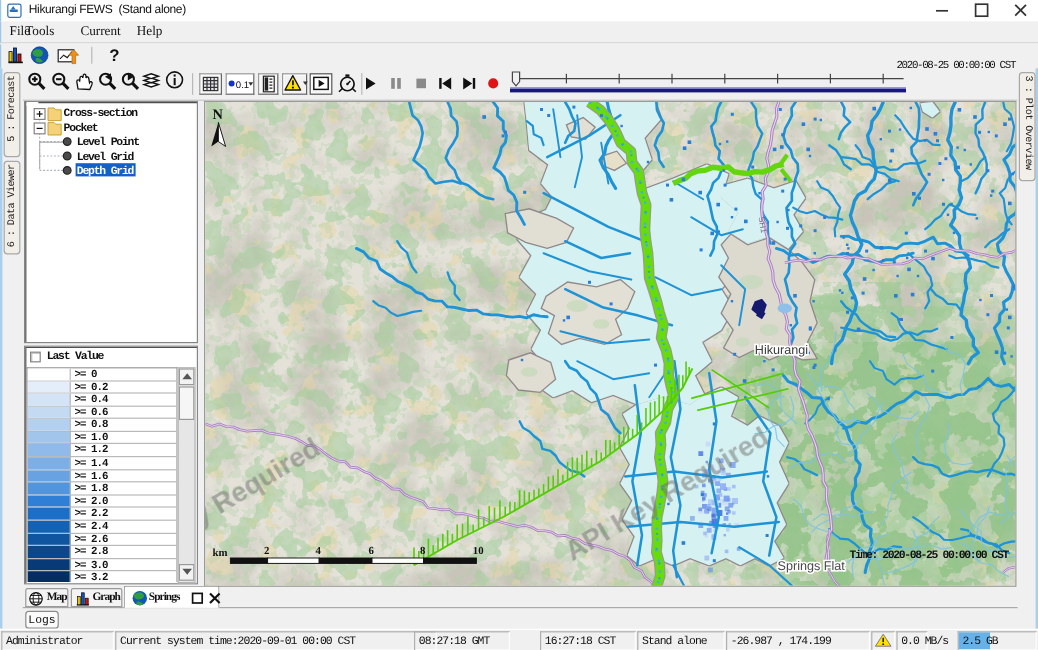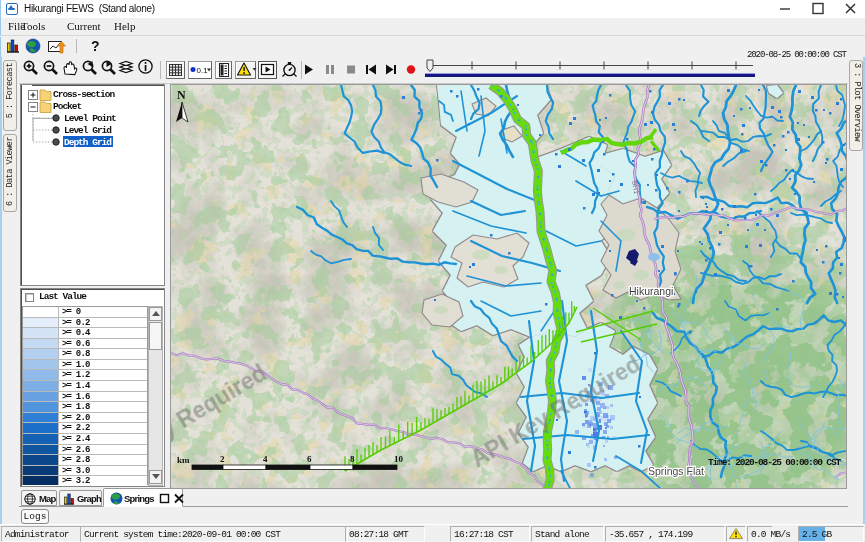--- a/index.html
+++ b/index.html
@@ -13,21 +13,21 @@
 #toolbar1{left:0;top:37px;width:865px;height:20px;background:#f0f0f0;border-left:1px solid #9ec8e8}
 #toolbar2{left:19px;top:57px;width:829px;height:27px;background:#f0f0f0;border-bottom:1px solid #c8c8c8}
 .vsep{position:absolute;width:1px;background:#b8b8b8}
 #leftstrip{left:0;top:57px;width:19px;height:467px;background:#f0f0f0;border-left:2px solid #a8d0ec}
 .vtab{position:absolute;background:#f2efe8;border:1px solid #a8a8a8;border-radius:3px;font-family:"Liberation Mono",monospace;font-size:9px;color:#222;text-align:center;white-space:nowrap}
 #rightstrip{left:848px;top:57px;width:17px;height:467px;background:#f0f0f0;border-right:2px solid #a8d0ec}
 #treepanel{left:20px;top:84px;width:145px;height:202px;background:#fff;border:1px solid #868686;box-shadow:inset 1px 1px 0 #4f4f4f}
 #legendpanel{left:20px;top:288px;width:145px;height:199px;background:#fff;border:1px solid #868686;box-shadow:inset 1px 1px 0 #4f4f4f}
 #mapwrap{left:170px;top:84px;width:677px;height:405px;overflow:hidden;border:1px solid #9a9a9a;background:#e3e1d8}
 #tabbar{left:19px;top:490px;width:829px;height:17px;background:#f0f0f0}
-.btab{position:absolute;top:490px;height:16px;background:#f4f4f4;border:1px solid #9a9a9a;border-radius:2px 2px 0 0;font-family:Liberation Sans, sans-serif;font-size:9.5px;color:#111}
+.btab{position:absolute;top:490px;height:16px;background:#f4f4f4;border:1px solid #9a9a9a;border-radius:2px 2px 0 0;font-family:Liberation Serif, serif;font-size:9.5px;color:#111}
 #logsrow{left:19px;top:507px;width:829px;height:17px;background:#f0f0f0}
 #logsbtn{left:2px;top:1px;width:28px;height:15px;border:1px solid #8a8a8a;border-radius:3px;background:#fafafa;font-family:"Liberation Mono",monospace;font-size:9.5px;color:#111;text-align:center;line-height:13px}
 #statusbar{left:0;top:524px;width:865px;height:18px;background:#f0f0f0;border-top:1px solid #fff}
 .scell{position:absolute;top:526px;height:16px;border:1px solid #b0b0b0;border-right-color:#fdfdfd;border-bottom-color:#fdfdfd;font-family:"Liberation Mono",monospace;font-size:9.5px;color:#111;padding:2px 3px 0 3px;white-space:nowrap;letter-spacing:-0.8px}
 .mono{font-family:"Liberation Mono",monospace}
 .vtx{display:inline-block;writing-mode:vertical-rl;transform:rotate(180deg);font-size:8.5px;letter-spacing:-0.5px;white-space:nowrap;margin-top:2px}
 .vtx2{display:inline-block;writing-mode:vertical-rl;font-size:8.5px;letter-spacing:-0.5px;white-space:nowrap;margin-top:2px}
 .tree-t{position:absolute;font-family:"Liberation Mono",monospace;font-size:9.5px;font-weight:bold;color:#111;letter-spacing:-1.0px;white-space:nowrap}
 .lrow{height:10.59px;display:flex;border-bottom:1px solid #b9b9b9}
 .lsw{width:36px;border-right:1px solid #b9b9b9}
@@ -947,25 +947,25 @@
   <rect x="0.5" y="0.5" width="8" height="8" fill="none" stroke="#111" stroke-width="1.4"></rect>
   <path d="M15,0.5 L23,8.5 M23,0.5 L15,8.5" stroke="#111" stroke-width="1.8"></path>
  </svg>
 </div>
 
 <div id="logsrow" class="abs"></div>
 <div id="logsbtn" class="abs" style="left:21px;top:509px">Logs</div>
 
 <div id="statusbar" class="abs"></div>
 <div class="scell abs" style="left:1px;width:94px">Administrator</div>
-<div class="scell abs" style="left:80px;width:268px">Current system time:2020-09-01 00:00 CST</div>
+<div class="scell abs" style="left:96px;width:268px">Current system time:2020-09-01 00:00 CST</div>
 <div class="scell abs" style="left:345px;width:80px">08:27:18 GMT</div>
 <div class="scell abs" style="left:450px;width:80px">16:27:18 CST</div>
 <div class="scell abs" style="left:531px;width:73px">Stand alone</div>
-<div class="scell abs" style="left:605px;width:120px">-35.657 , 174.199</div>
+<div class="scell abs" style="left:605px;width:120px">-26.987 , 174.199</div>
 <div class="scell abs" style="left:726px;width:20px"></div>
 <svg class="ic" style="left:729px;top:528px" width="14" height="11">
  <path d="M7,0.5 L13.5,10.5 L0.5,10.5 Z" fill="#ffe000" stroke="#777" stroke-width="0.8"></path>
  <rect x="6.4" y="3.5" width="1.2" height="3.6" fill="#111"></rect>
  <circle cx="7" cy="8.8" r="0.8" fill="#111"></circle>
 </svg>
 <div class="scell abs" style="left:747px;width:26px">0.0 MB/s</div>
 <div class="scell abs" style="left:798px;width:66px"><div class="abs" style="left:0;top:0;width:26px;height:14px;background:#66b2e8"></div><span style="position:relative">2.5 GB</span></div>
 
 </body></html>

